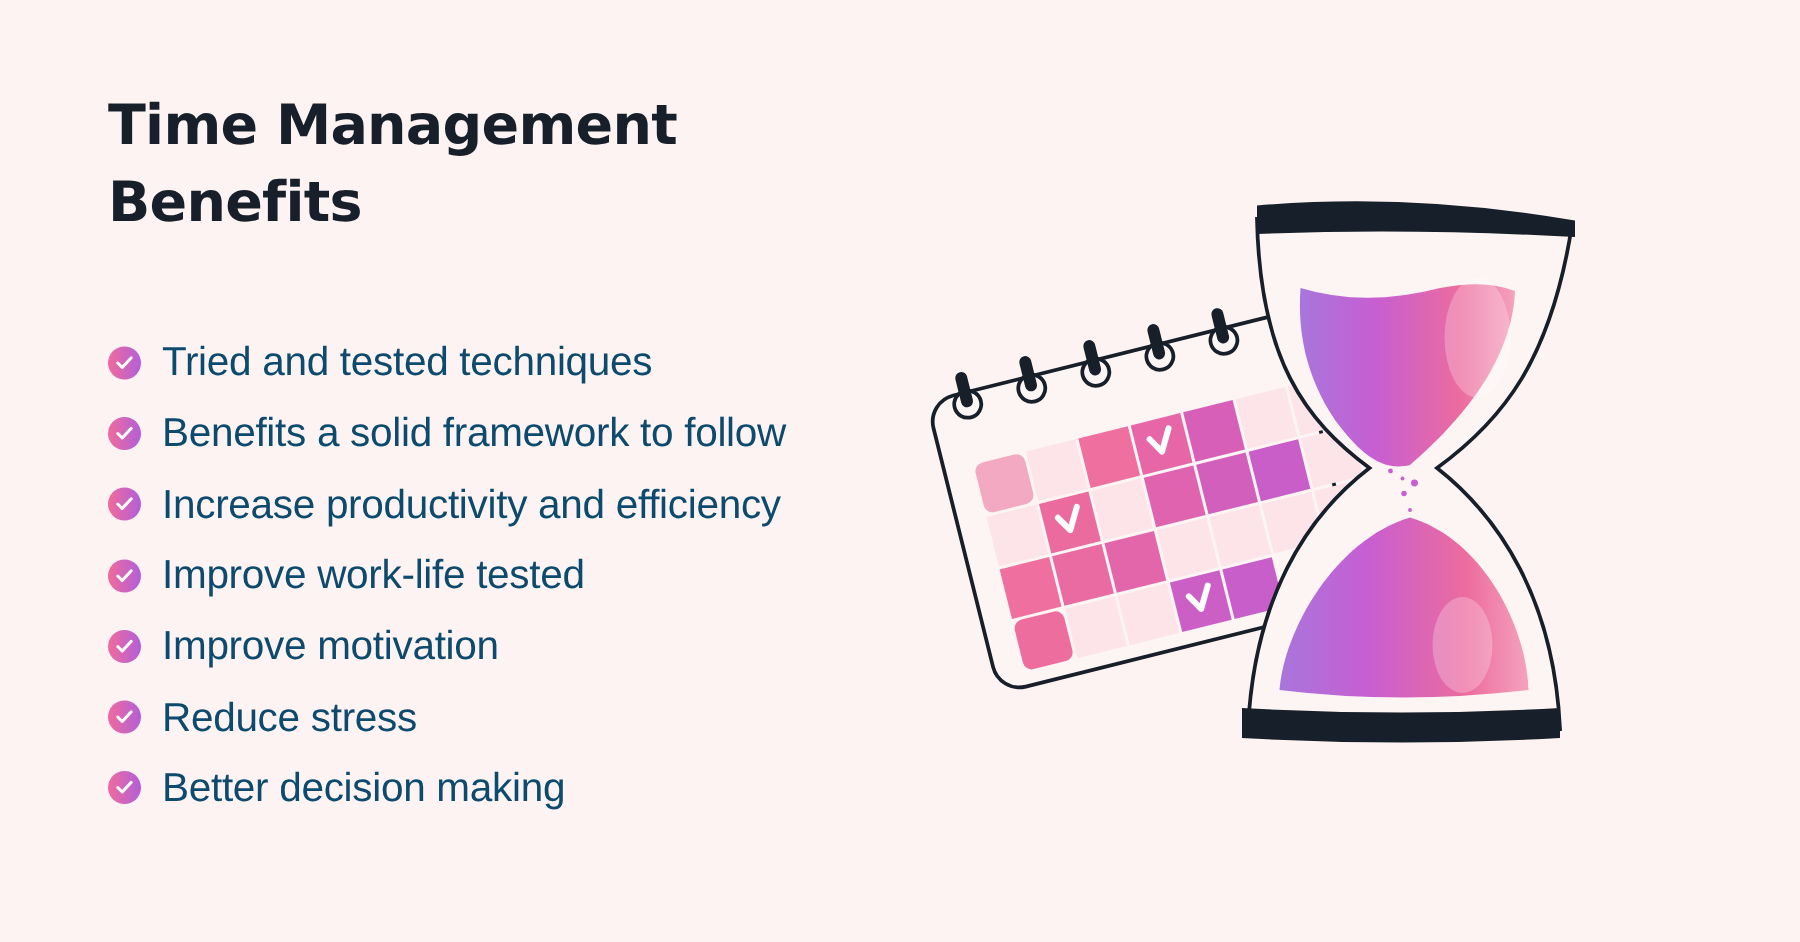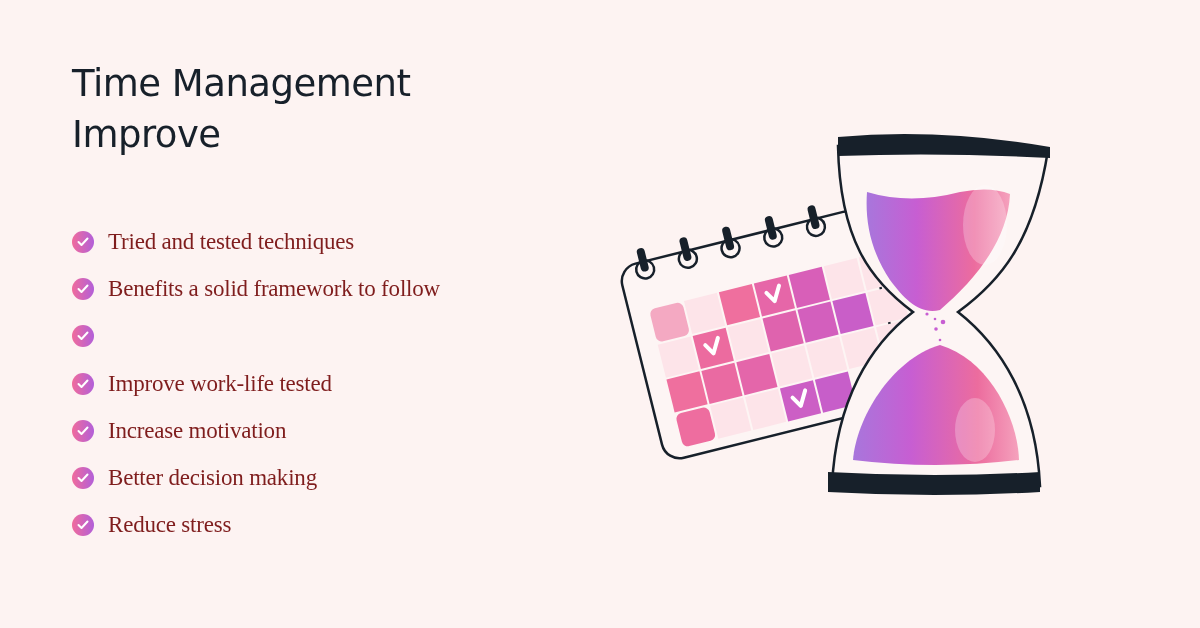--- a/index.html
+++ b/index.html
@@ -6,43 +6,43 @@
     body {
       width: 1200px; height: 628px; overflow: hidden;
       background: #fdf3f2;
       font-family: "Liberation Sans", sans-serif;
       color: #17202a;
       position: relative;
     }
     .title {
       position: absolute; left: 72px; top: 58px;
       font-family: "DejaVu Sans", sans-serif;
-      font-weight: normal; font-size: 37px; line-height: 51px;
+      font-weight: bold; font-size: 37px; line-height: 51px;
       letter-spacing: -0.5px; margin: 0; color: #17202a;
     }
     .list { position: absolute; left: 72px; top: 218px; margin: 0; padding: 0; list-style: none; }
     .list li { display: flex; align-items: center; height: 47.3px; }
     .check {
       width: 22px; height: 22px; border-radius: 50%;
       background: linear-gradient(90deg, #f06b9c, #b25fd9);
       display: inline-flex; align-items: center; justify-content: center;
       margin-right: 14px; flex-shrink: 0;
     }
     .item-label {
-      font-family: Liberation Serif, serif;
-      font-size: 23px; color: #7f1d1d; letter-spacing: -0.2px;
+      font-family: Liberation Sans, sans-serif;
+      font-size: 27px; color: #0c4a6e; letter-spacing: -0.2px;
     }
     .illus { position: absolute; left: 600px; top: 130px; }
   </style>
 </head>
 <body>
 
 <h1 class="title">
   <span>Time Management</span><br>
-  <span>Improve</span>
+  <span>Benefits</span>
 </h1>
 
 <ul class="list">
   <li>
     <span class="check">
         <svg width="12" height="10" viewBox="0 0 12 10">
           <path d="M1.5 5 L4.5 8 L10.5 1.5" stroke="#fff" stroke-width="2" fill="none" stroke-linecap="round" stroke-linejoin="round"></path>
         </svg>
       </span>
     <span class="item-label">Tried and tested techniques</span>
@@ -54,52 +54,53 @@
         </svg>
       </span>
     <span class="item-label">Benefits a solid framework to follow</span>
   </li>
   <li>
     <span class="check">
         <svg width="12" height="10" viewBox="0 0 12 10">
           <path d="M1.5 5 L4.5 8 L10.5 1.5" stroke="#fff" stroke-width="2" fill="none" stroke-linecap="round" stroke-linejoin="round"></path>
         </svg>
       </span>
+    <span class="item-label">Increase productivity and efficiency</span>
   </li>
   <li>
     <span class="check">
         <svg width="12" height="10" viewBox="0 0 12 10">
           <path d="M1.5 5 L4.5 8 L10.5 1.5" stroke="#fff" stroke-width="2" fill="none" stroke-linecap="round" stroke-linejoin="round"></path>
         </svg>
       </span>
     <span class="item-label">Improve work-life tested</span>
   </li>
   <li>
     <span class="check">
         <svg width="12" height="10" viewBox="0 0 12 10">
           <path d="M1.5 5 L4.5 8 L10.5 1.5" stroke="#fff" stroke-width="2" fill="none" stroke-linecap="round" stroke-linejoin="round"></path>
         </svg>
       </span>
-    <span class="item-label">Increase motivation</span>
+    <span class="item-label">Improve motivation</span>
+  </li>
+  <li>
+    <span class="check">
+        <svg width="12" height="10" viewBox="0 0 12 10">
+          <path d="M1.5 5 L4.5 8 L10.5 1.5" stroke="#fff" stroke-width="2" fill="none" stroke-linecap="round" stroke-linejoin="round"></path>
+        </svg>
+      </span>
+    <span class="item-label">Reduce stress</span>
   </li>
   <li>
     <span class="check">
         <svg width="12" height="10" viewBox="0 0 12 10">
           <path d="M1.5 5 L4.5 8 L10.5 1.5" stroke="#fff" stroke-width="2" fill="none" stroke-linecap="round" stroke-linejoin="round"></path>
         </svg>
       </span>
     <span class="item-label">Better decision making</span>
-  </li>
-  <li>
-    <span class="check">
-        <svg width="12" height="10" viewBox="0 0 12 10">
-          <path d="M1.5 5 L4.5 8 L10.5 1.5" stroke="#fff" stroke-width="2" fill="none" stroke-linecap="round" stroke-linejoin="round"></path>
-        </svg>
-      </span>
-    <span class="item-label">Reduce stress</span>
   </li>
 </ul>
 
 <svg class="illus" width="470" height="380" viewBox="600 130 470 380">
   <defs>
     <linearGradient id="pinkPurple" x1="0" y1="0" x2="1" y2="0">
       <stop offset="0" stop-color="#f4a3bf"></stop>
       <stop offset="0.4" stop-color="#ee6b9d"></stop>
       <stop offset="1" stop-color="#c55ed2"></stop>
     </linearGradient>

